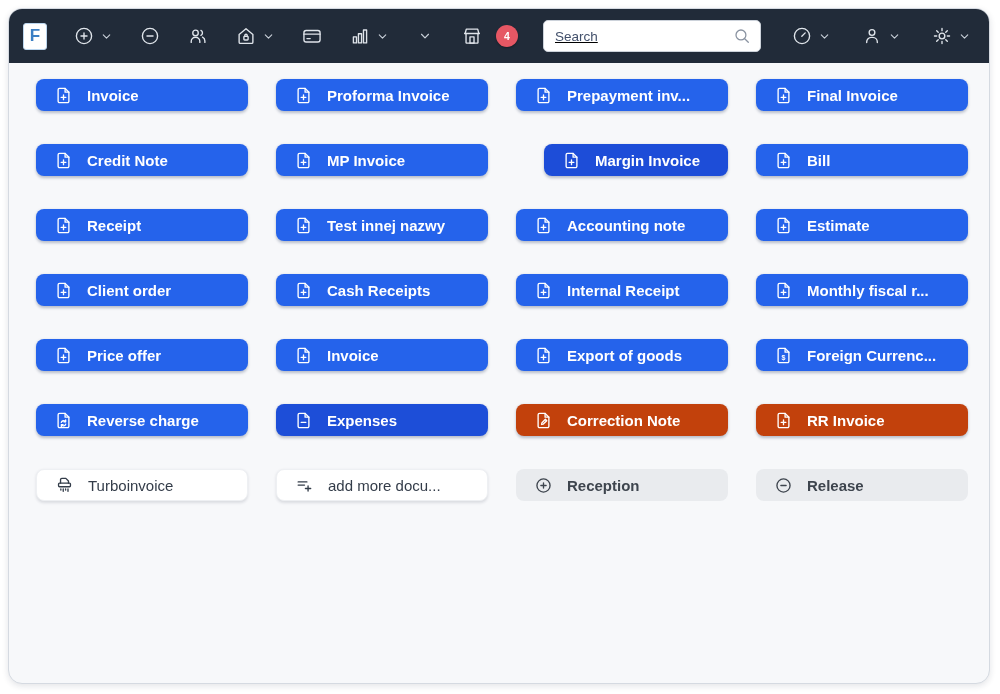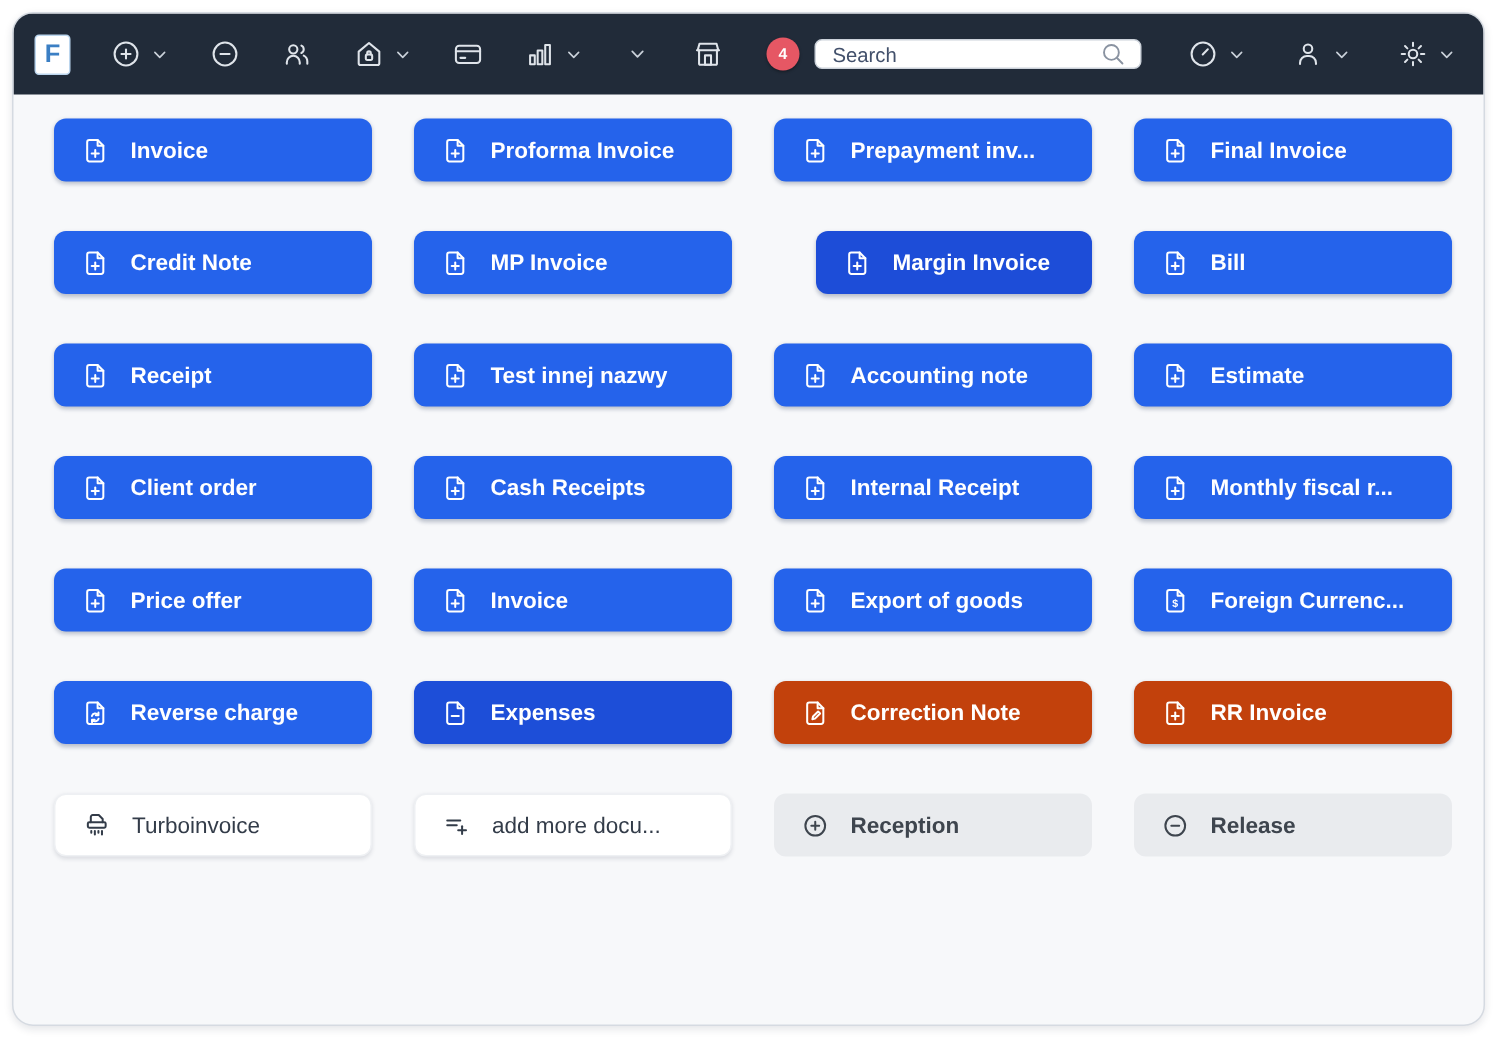--- a/index.html
+++ b/index.html
@@ -34,38 +34,38 @@
   .tb-item .ic{width:22px;height:22px;}
   .tb-item .ic.ic-chev{width:14px;height:14px;margin:0 3px;color:#c9d0d9;}
   .tb-item .chev{width:13px;height:13px;color:#c9d0d9;display:block;}
   .ic svg,.chev svg{width:100%;height:100%;display:block;}
   .badge{
     margin-left:auto;width:22px;height:22px;border-radius:50%;background:#e65764;
     color:#fff;font-size:10.5px;font-weight:bold;display:flex;align-items:center;
     justify-content:center;box-shadow:0 1px 2px rgba(0,0,0,.35);cursor:pointer;flex:none;
   }
   .search{
-    margin-left:10px;width:218px;height:20px;background:#ffffff;
+    margin-left:25px;width:218px;height:32px;background:#ffffff;
     border:1px solid #ccd2da;border-radius:5px;display:flex;align-items:center;
-    padding:0 9px;gap:8px;box-sizing:border-box;flex:none;
+    padding:0 9px;gap:8px;box-sizing:border-box;flex:none;text-decoration:underline;
   }
   .search input{
     border:none;outline:none;flex:1;min-width:0;font-size:13.5px;color:#2f3a4a;
     background:transparent;font-family:"Liberation Sans", sans-serif;
   }
   .search input::placeholder{color:#42506b;opacity:1;}
   .search .s-ic{width:18px;height:18px;color:#8a93a1;cursor:pointer;flex:none;}
   
   .content{
     padding:16px 23px 0 27px;
     display:grid;grid-template-columns:repeat(4,212px);
     column-gap:28px;row-gap:33px;
   }
   .doc-btn{
-    height:42px;border:none;border-radius:8px;display:flex;align-items:center;
+    height:32px;border:none;border-radius:8px;display:flex;align-items:center;
     gap:14px;padding:0 18px;font-size:15px;font-weight:600;
     font-family:"Liberation Sans", sans-serif;color:#fff;cursor:pointer;
     box-shadow:0 1.5px 3px rgba(20,40,80,.28);box-sizing:border-box;text-align:left;
   }
   .doc-icon{width:19px;height:19px;flex:none;}
   .doc-icon svg{width:100%;height:100%;display:block;}
   .doc-label{white-space:nowrap;overflow:hidden;}
   .v-blue{background:#2563eb;}
   .v-blue-dark{background:#1d4dd8;margin-left:28px;}
   .v-orange{background:#1d4ed8;}

